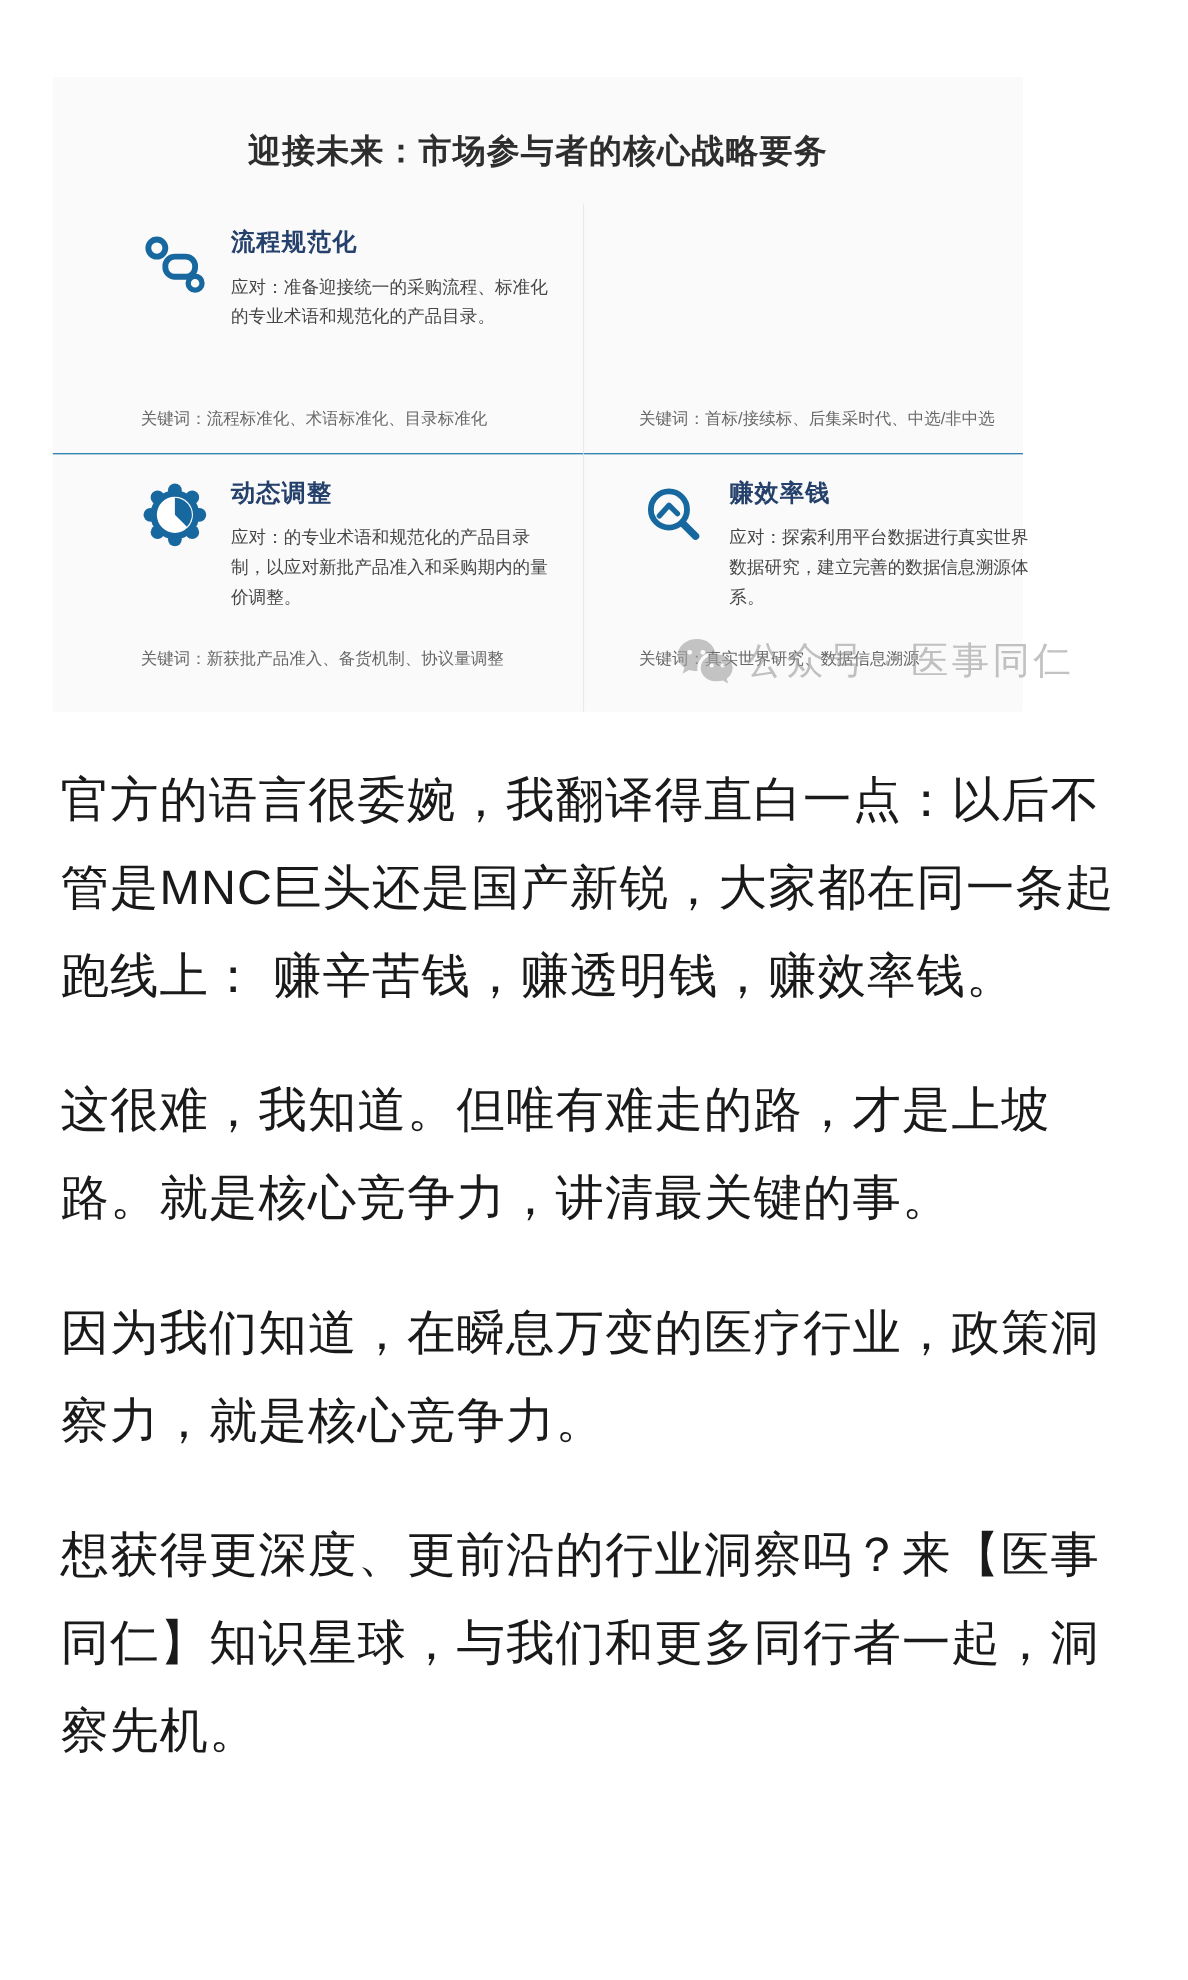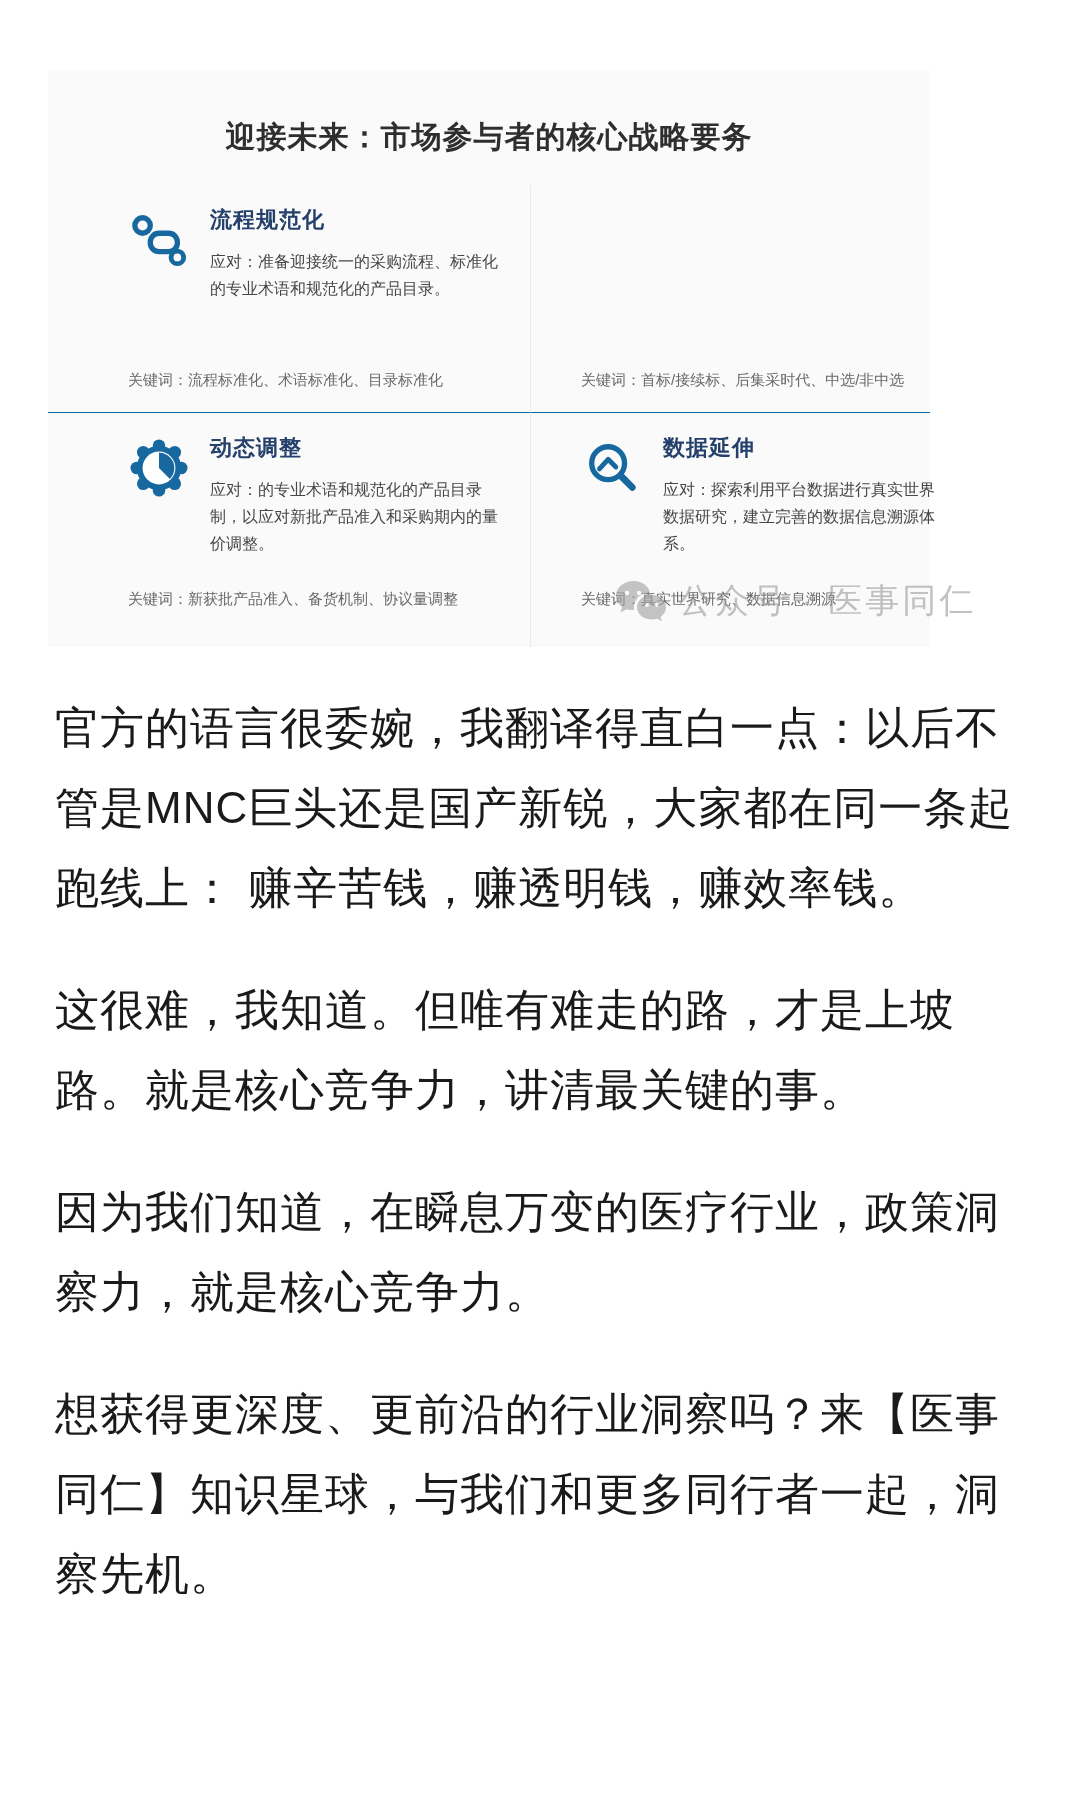--- a/index.html
+++ b/index.html
@@ -126,21 +126,21 @@
     <div class="quad c1 r1">
       <div class="quad-main">
         <span class="quad-icon">
           <svg width="58" height="58" viewBox="0 0 60 60">
             <circle class="icon-stroke" cx="26" cy="25" r="17" stroke-width="5.5"></circle>
             <line class="icon-stroke" x1="39" y1="38" x2="51" y2="50" stroke-width="7" stroke-linecap="round"></line>
             <polyline class="icon-stroke" points="17,31 26,21 34,29" stroke-width="5" stroke-linecap="round" stroke-linejoin="round"></polyline>
           </svg>
         </span>
         <div class="quad-text">
-          <div class="quad-title">数据延伸</div>
+          <div class="quad-title">赚效率钱</div>
           <div class="quad-desc">应对：探索利用平台数据进行真实世界
 数据研究，建立完善的数据信息溯源体
 系。</div>
         </div>
       </div>
       <div class="quad-keywords">关键词：真实世界研究、数据信息溯源</div>
     </div>
 
   </div>
 

